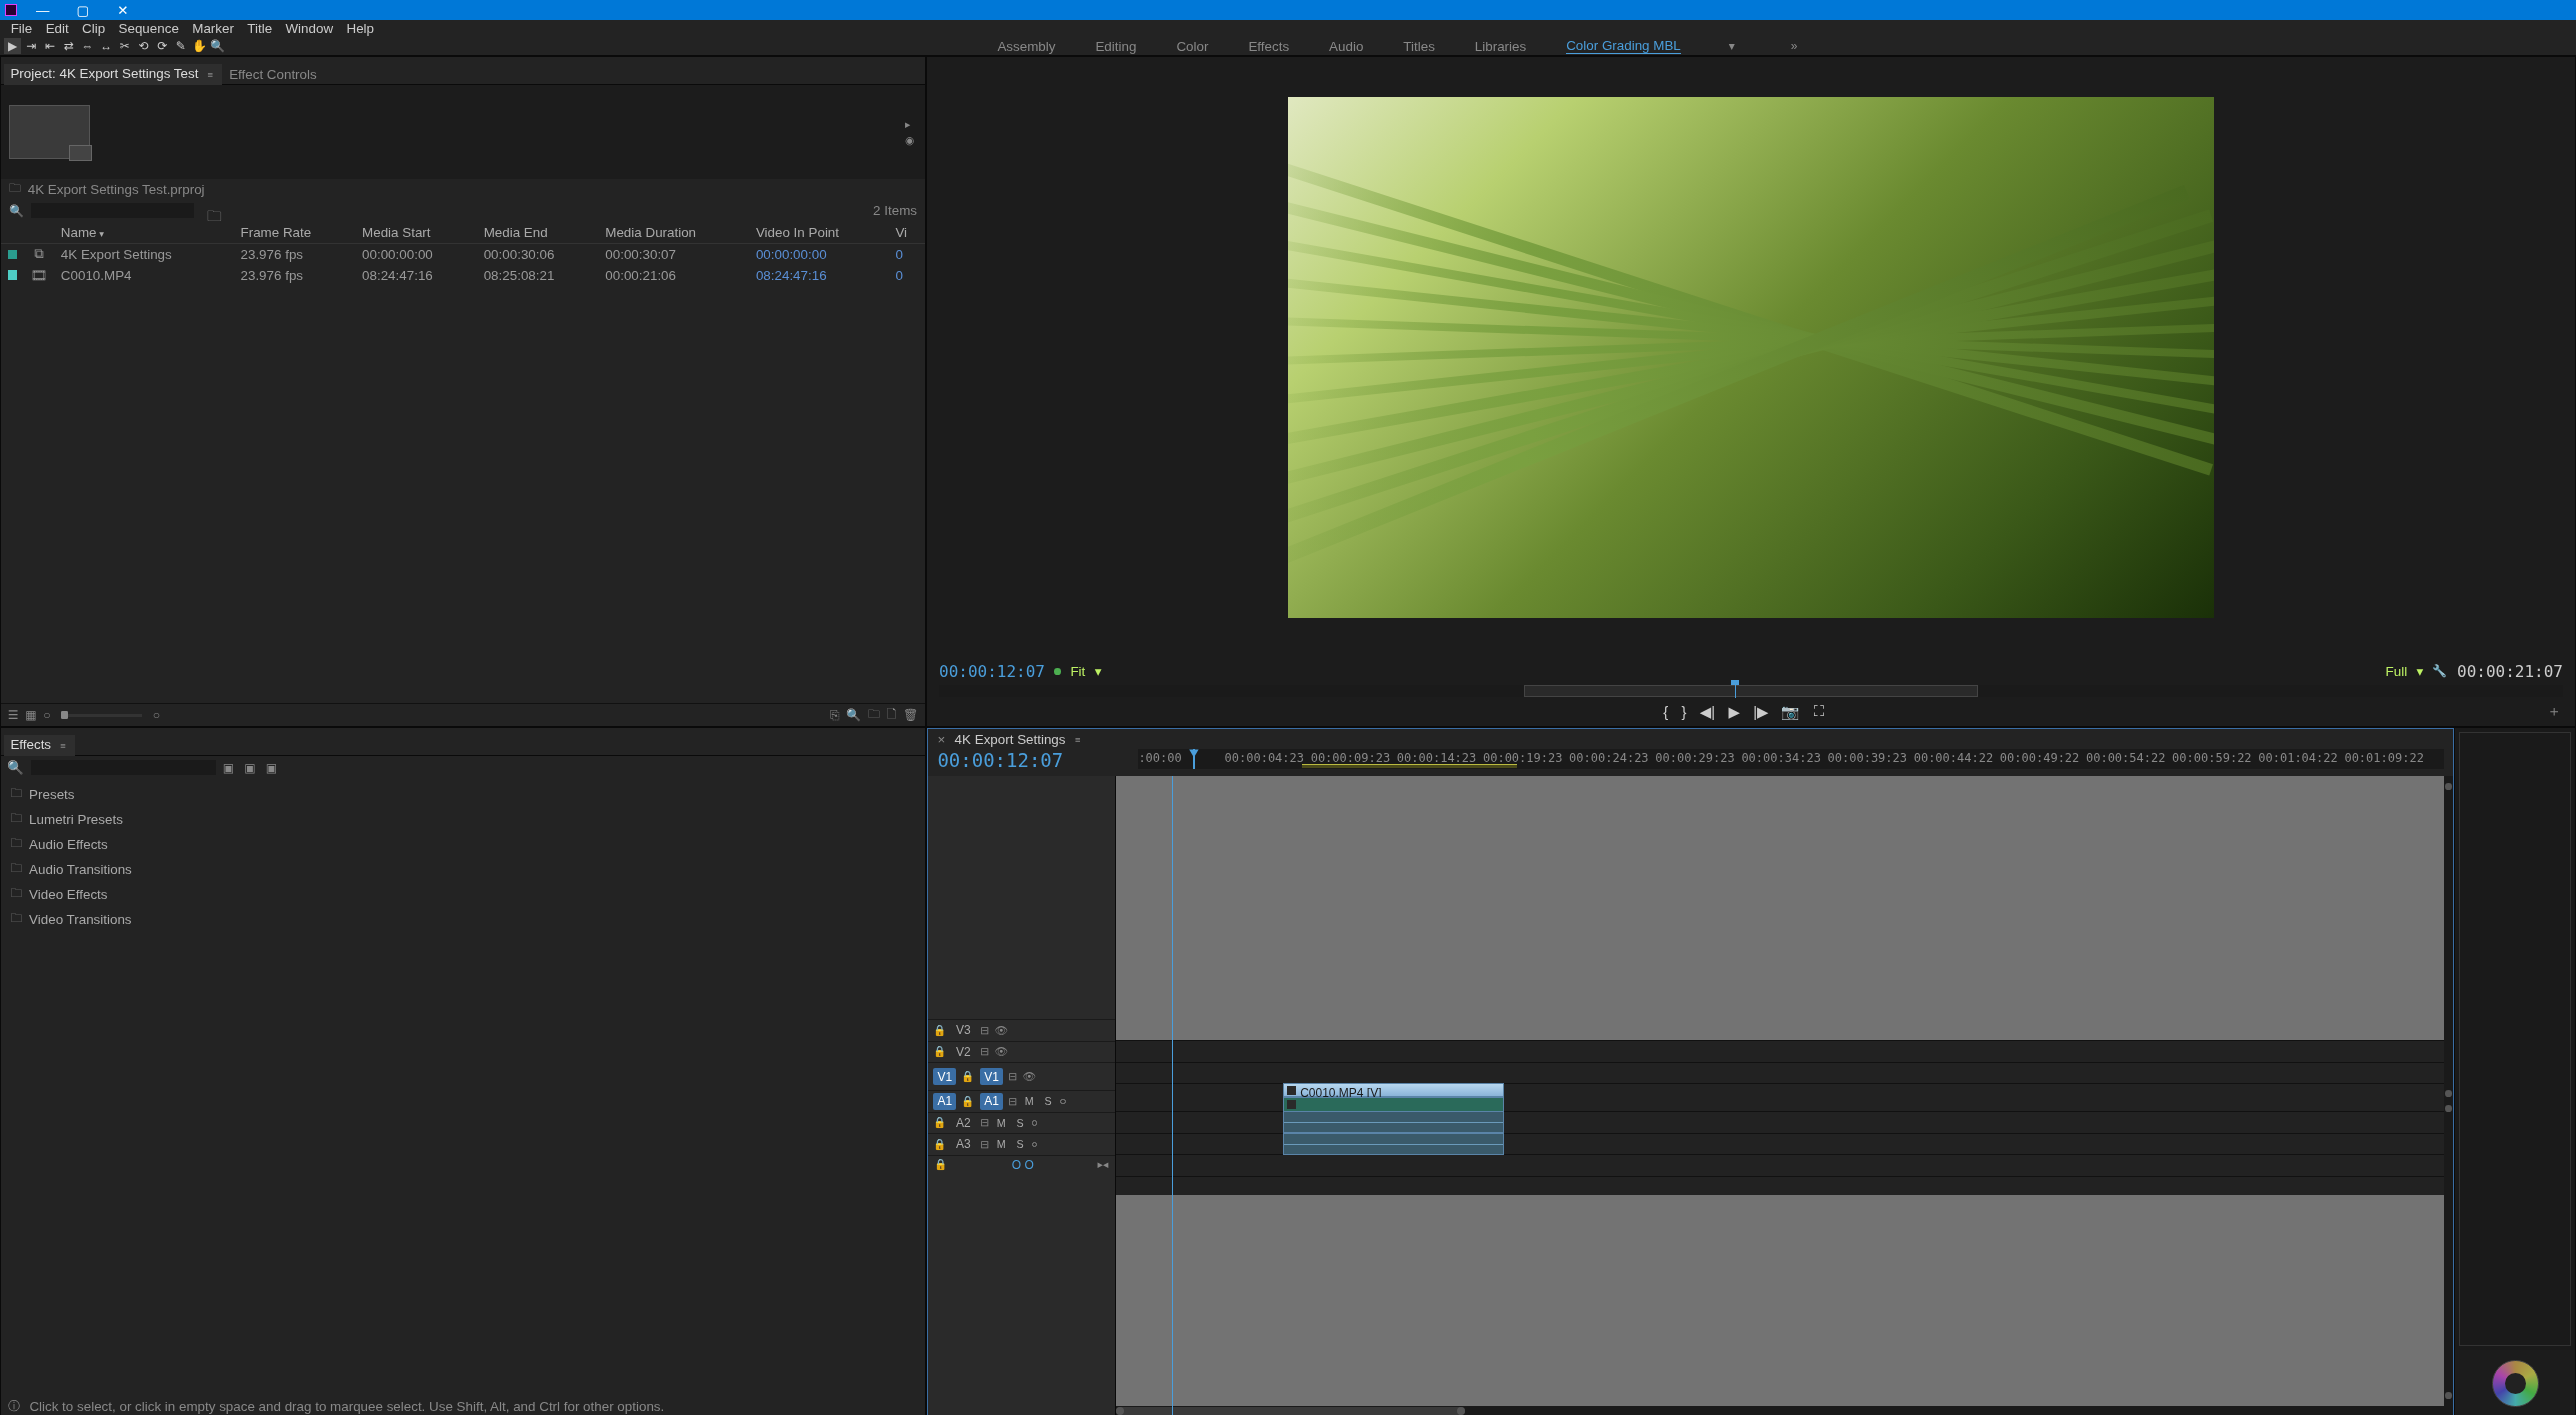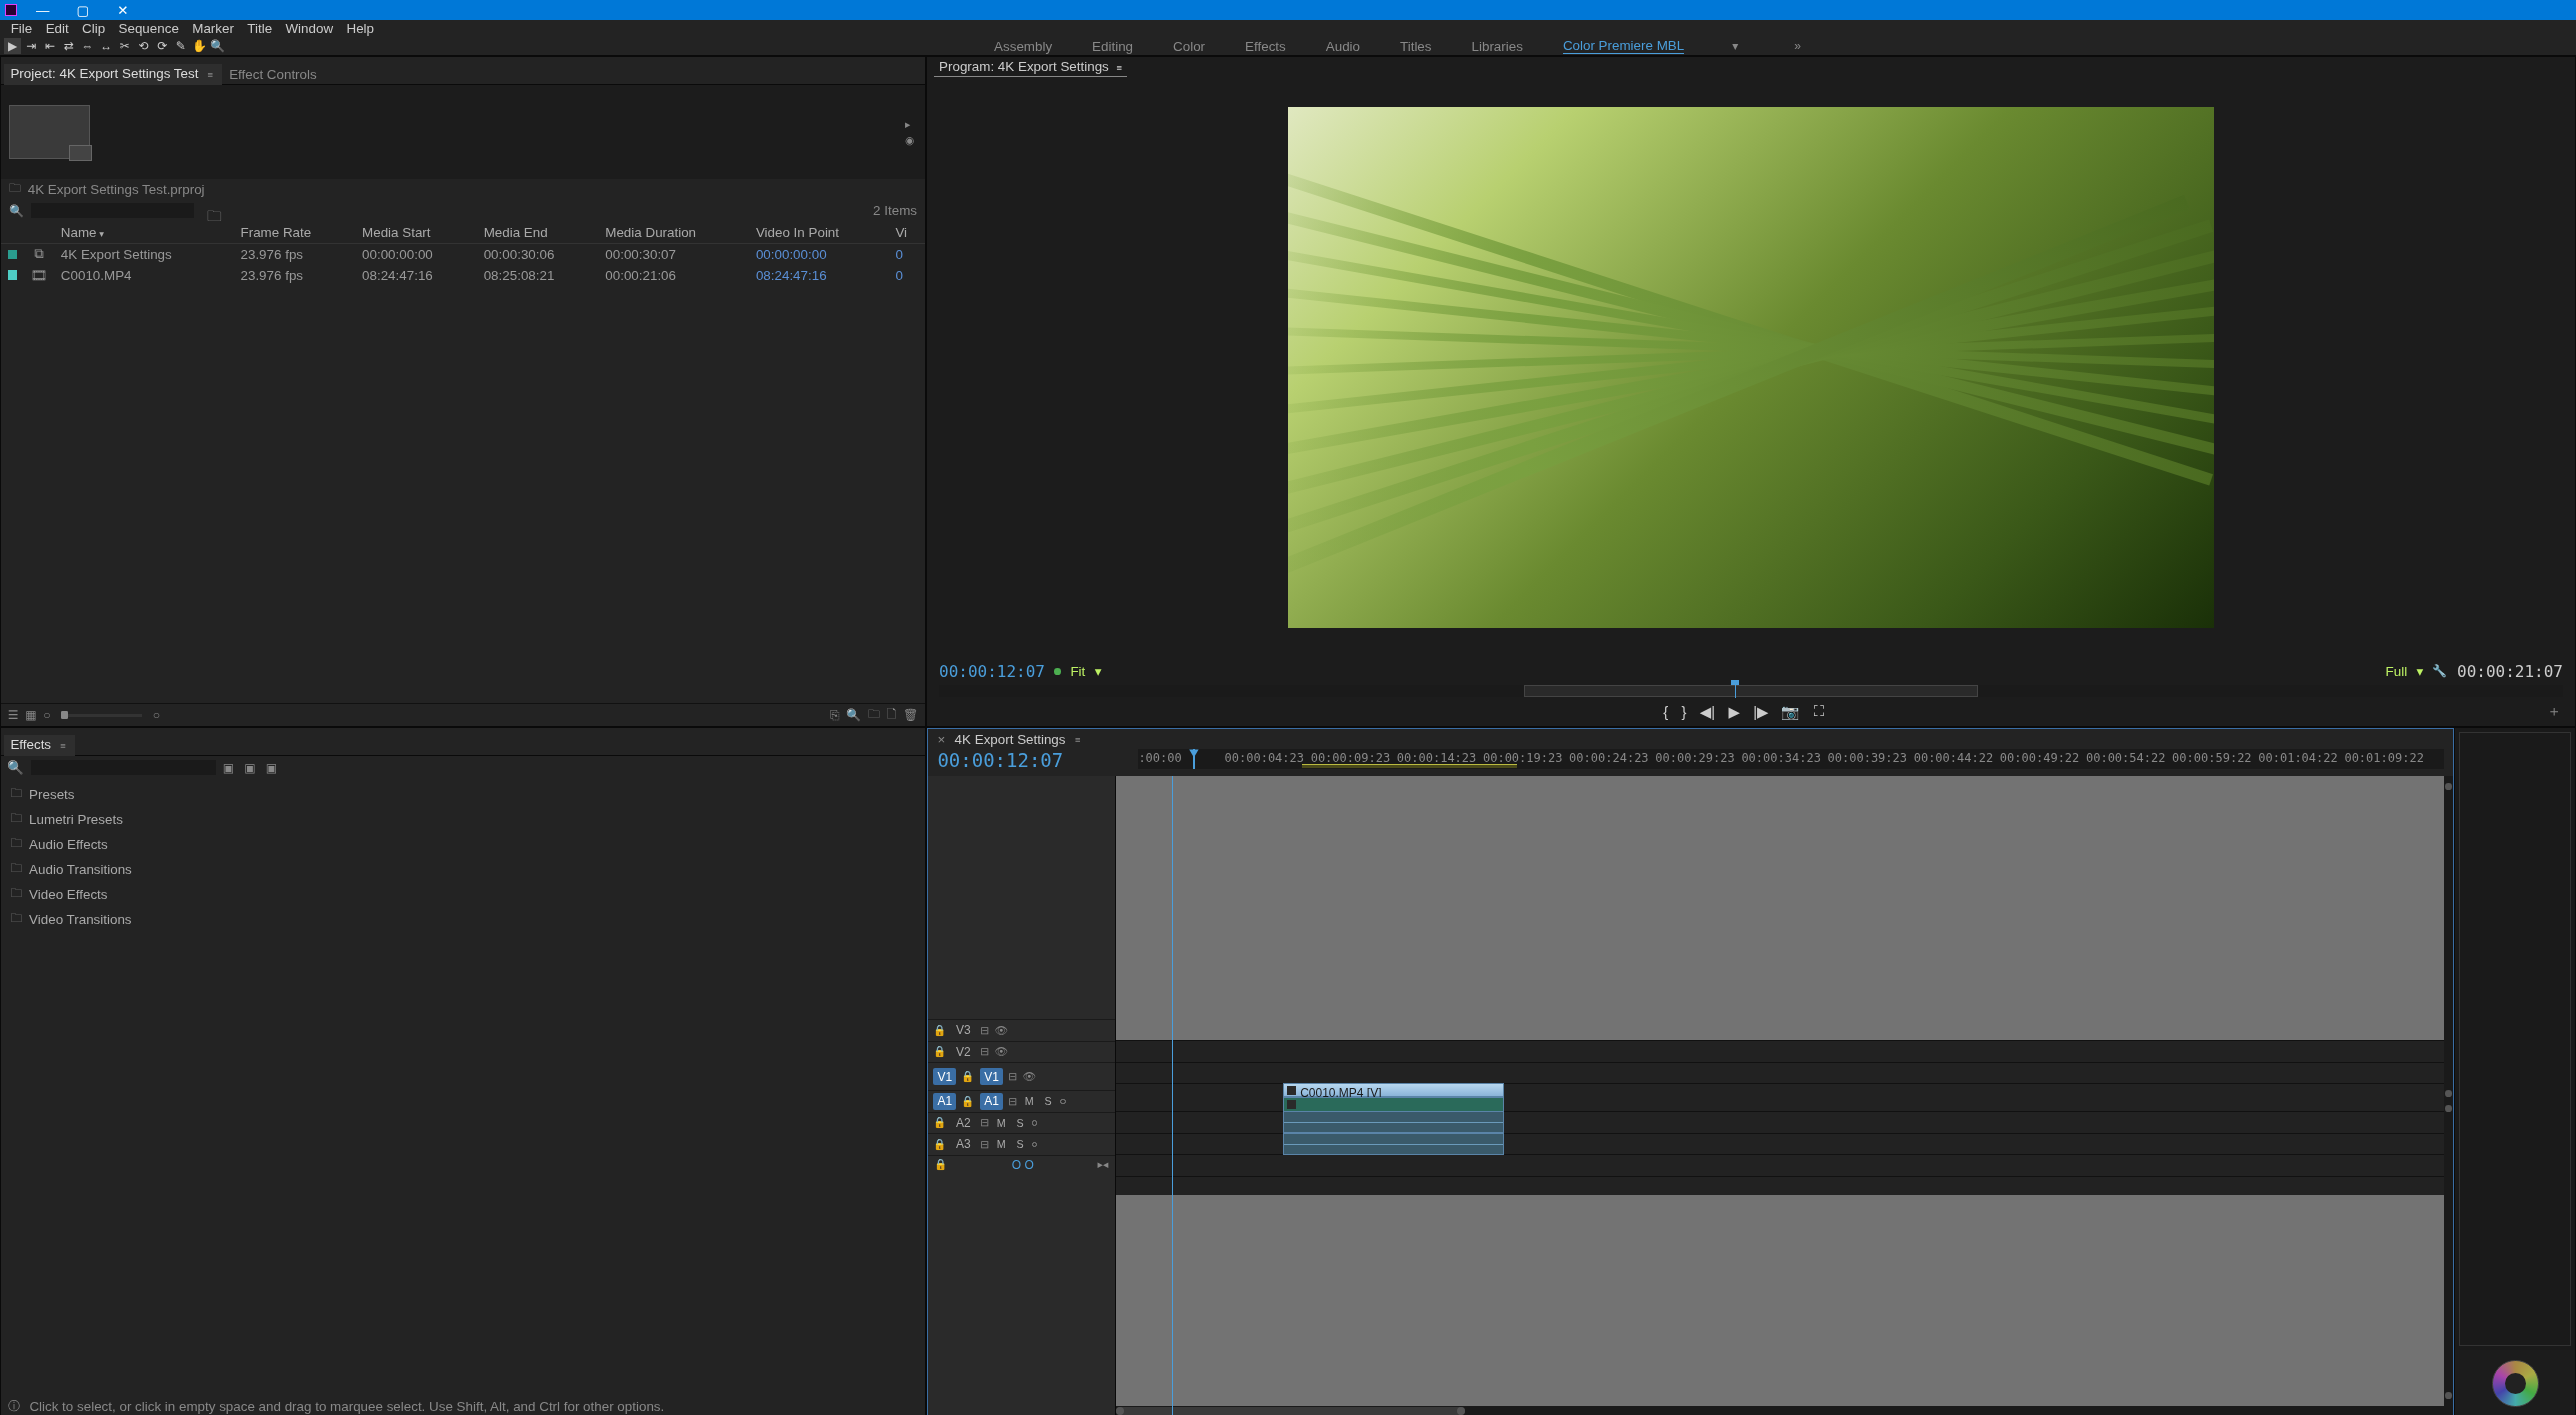--- a/index.html
+++ b/index.html
@@ -204,21 +204,21 @@
     <div class="tool">🔍</div>
   </div>
   <div class="workspace-tabs">
     <div class="ws-tab">Assembly</div>
     <div class="ws-tab">Editing</div>
     <div class="ws-tab">Color</div>
     <div class="ws-tab">Effects</div>
     <div class="ws-tab">Audio</div>
     <div class="ws-tab">Titles</div>
     <div class="ws-tab">Libraries</div>
-    <div class="ws-tab active">Color Premiere MBL</div>
+    <div class="ws-tab active">Color Grading MBL</div>
     <div class="ws-extra">▾</div>
     <div class="ws-extra">»</div>
   </div>
 </div>
 
 <div class="main-grid">
 
   <div class="cell">
     <div class="panel-tabs">
       <div class="panel-tab active">
@@ -303,26 +303,20 @@
         <span class="foot-icon">🗋</span>
         <span class="foot-icon">🗑</span>
       </div>
     </div>
   </div>
 
   <div class="cell">
     <div class="monitor-split">
 
       <div class="monitor-right">
-        <div class="monitor-tabs">
-          <div class="mtab active">
-            <span>Program: 4K Export Settings</span>
-            <span class="close-x">≡</span>
-          </div>
-        </div>
         <div class="monitor-canvas">
           <div class="preview-image">
 
             <div class="palm-frond" style="top:10%; left:-5%; width:110%; height:12px; transform:rotate(18deg)"></div>
             <div class="palm-frond" style="top:18%; left:-5%; width:110%; height:10.7px; transform:rotate(14deg)"></div>
             <div class="palm-frond" style="top:26%; left:-5%; width:110%; height:9.4px; transform:rotate(10deg)"></div>
             <div class="palm-frond" style="top:34%; left:-5%; width:110%; height:9.4px; transform:rotate(6deg)"></div>
             <div class="palm-frond" style="top:42%; left:-5%; width:110%; height:8px; transform:rotate(2deg)"></div>
             <div class="palm-frond" style="top:50%; left:-5%; width:110%; height:8px; transform:rotate(-2deg)"></div>
             <div class="palm-frond" style="top:58%; left:-5%; width:110%; height:9.4px; transform:rotate(-6deg)"></div>

